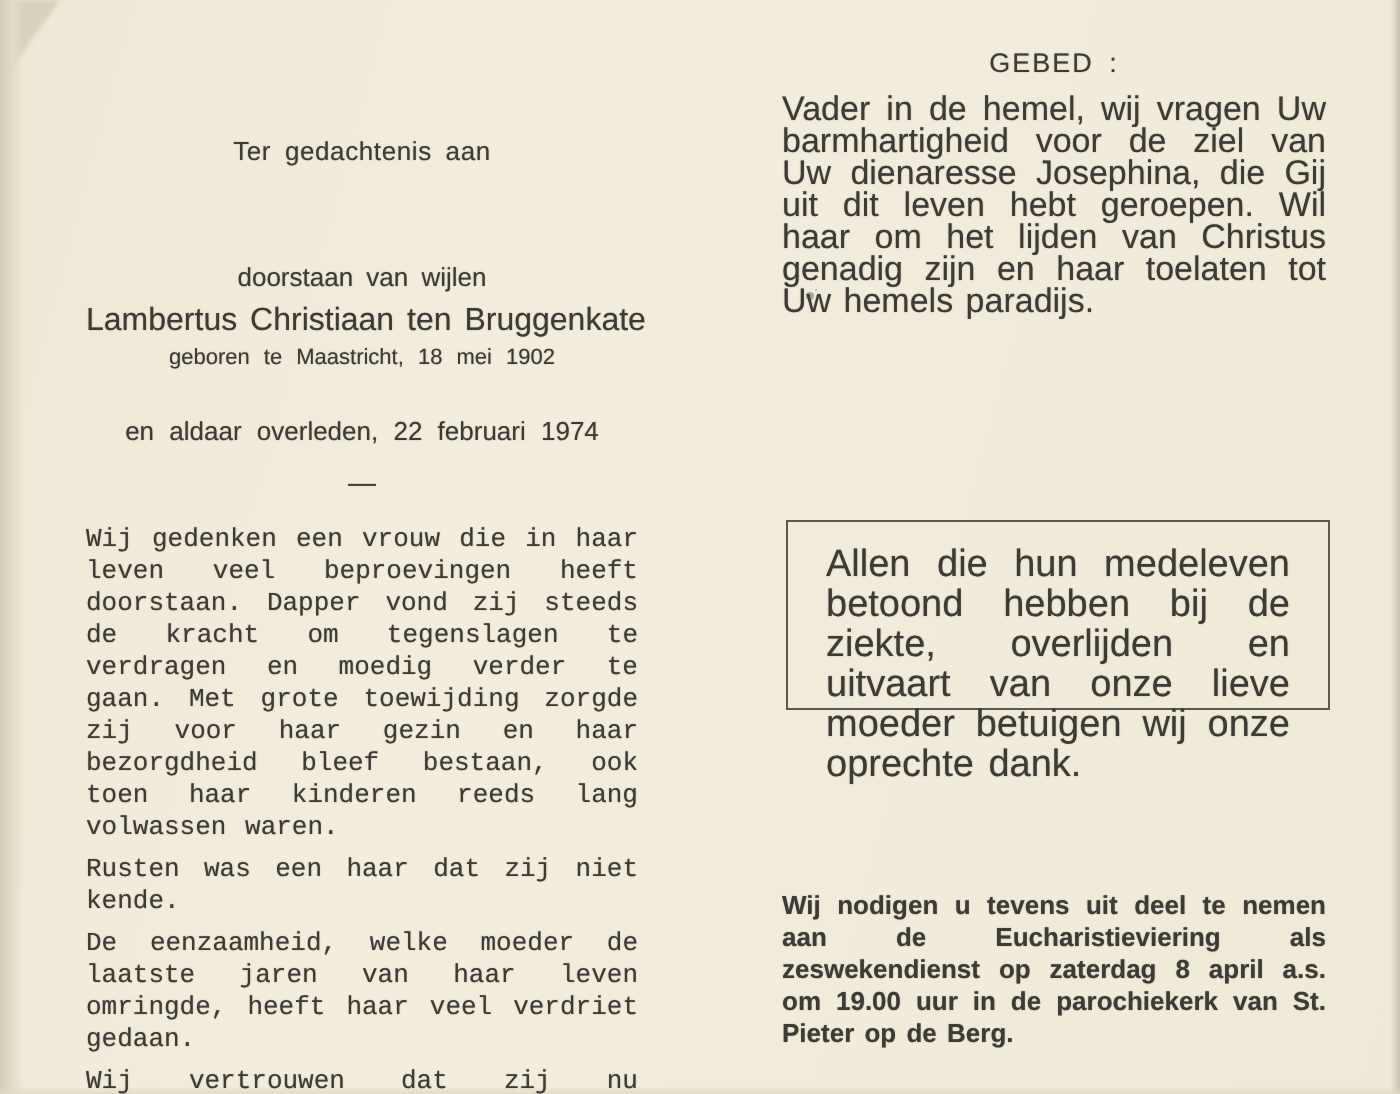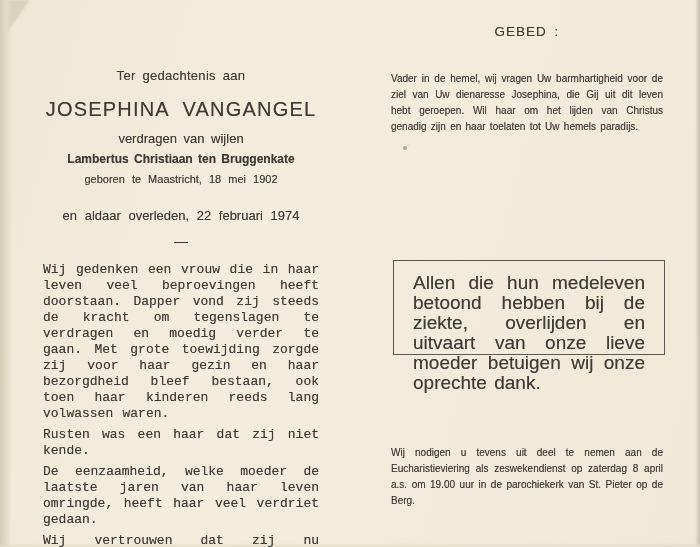--- a/index.html
+++ b/index.html
@@ -26,58 +26,57 @@
   .speck { position: absolute; left: 403px; top: 146px; width: 4px; height: 4px;
            background: #948f82; border-radius: 50%; opacity: .75;
            box-shadow: 3px -3px 0 -1.5px #aca696; }
 
   
   .left-page  { position: absolute; left: 43px; top: 0; width: 276px; height: 547px; margin-top: 44px; }
   .cline { position: absolute; left: 0; right: 0; text-align: center; white-space: nowrap; }
   .dedication { top: 24px;  font-size: 13px;   word-spacing: 3px; letter-spacing: .3px; }
   .name       { top: 54px;  font-size: 20px;   word-spacing: 7px; letter-spacing: 1.2px; }
   .relation   { top: 87px;  font-size: 13px;   word-spacing: 3px; }
-  .spouse     { top: 108px; font-size: 12px; word-spacing: 2px; font-weight: bold; }
+  .spouse     { top: 108px; font-size: 16px; word-spacing: 2px; }
   .birth      { top: 129px; font-size: 11px;   word-spacing: 4px; }
   .death      { top: 164px; font-size: 13px;   word-spacing: 4px; }
   .dash       { top: 189px; font-size: 14px; }
 
   .body-text { position: absolute; left: 0; top: 218px; width: 276px;
                font-size: 13px; line-height: 16px; text-align: justify; word-spacing: 1.5px; font-family: Liberation Mono, monospace; }
   .body-text p { margin: 0 0 5px 0; }
 
   
   .right-page { position: absolute; left: 391px; top: 0; width: 272px; height: 474px; }
   .gebed  { position: absolute; top: 24px; left: 0; right: 0; text-align: center;
             font-size: 13.5px; letter-spacing: 1px; word-spacing: 3px; }
   .prayer { position: absolute; top: 47px; left: 0; width: 272px;
-            font-size: 10px; line-height: 16px; text-align: justify; word-spacing: 1.5px; margin-top: 24px; }
+            font-size: 17px; line-height: 16px; text-align: justify; word-spacing: 1.5px; }
   .invitation { position: absolute; top: 445px; left: 0; width: 272px;
-                font-size: 10px; line-height: 16px; text-align: justify; word-spacing: 1.5px; }
+                font-size: 13px; line-height: 16px; text-align: justify; word-spacing: 1.5px; font-weight: bold; }
 
   .thanks-box { position: absolute; left: 393px; top: 260px; width: 272px; height: 95px;
                 border: 1px solid #5b5850; box-sizing: border-box; }
   .thanks-text { padding: 12px 19px 0 19px; font-size: 19px; line-height: 20px;
                  text-align: justify; word-spacing: 2px; }
 </style>
 </head>
 <body>
 
 <div class="card">
 
   <div class="corner-fold"></div>
   <div class="edge-left"></div>
   <div class="edge-right"></div>
   <div class="edge-bottom"></div>
   <div class="speck"></div>
 
   <section class="left-page">
     <div class="cline dedication">Ter gedachtenis aan</div>
-    <div class="cline name">JOSEPHINA VANGANGEL</div>
-    <div class="cline relation">verdragen van wijlen</div>
+    <div class="cline relation">doorstaan van wijlen</div>
     <div class="cline spouse">Lambertus Christiaan ten Bruggenkate</div>
     <div class="cline birth">geboren te Maastricht, 18 mei 1902</div>
     <div class="cline death">en aldaar overleden, 22 februari 1974</div>
     <div class="cline dash">—</div>
 
     <div class="body-text">
       <p>Wij gedenken een vrouw die in haar leven veel beproevingen heeft doorstaan. Dapper vond zij steeds de kracht om tegenslagen te verdragen en moedig verder te gaan. Met grote toewijding zorgde zij voor haar gezin en haar bezorgdheid bleef bestaan, ook toen haar kinderen reeds lang volwassen waren.</p>
       <p>Rusten was een haar dat zij niet kende.</p>
       <p>De eenzaamheid, welke moeder de laatste jaren van haar leven omringde, heeft haar veel verdriet gedaan.</p>
       <p>Wij vertrouwen dat zij nu verbonden is met hen, die haar reeds in de dood zijn voorgegaan.</p>

